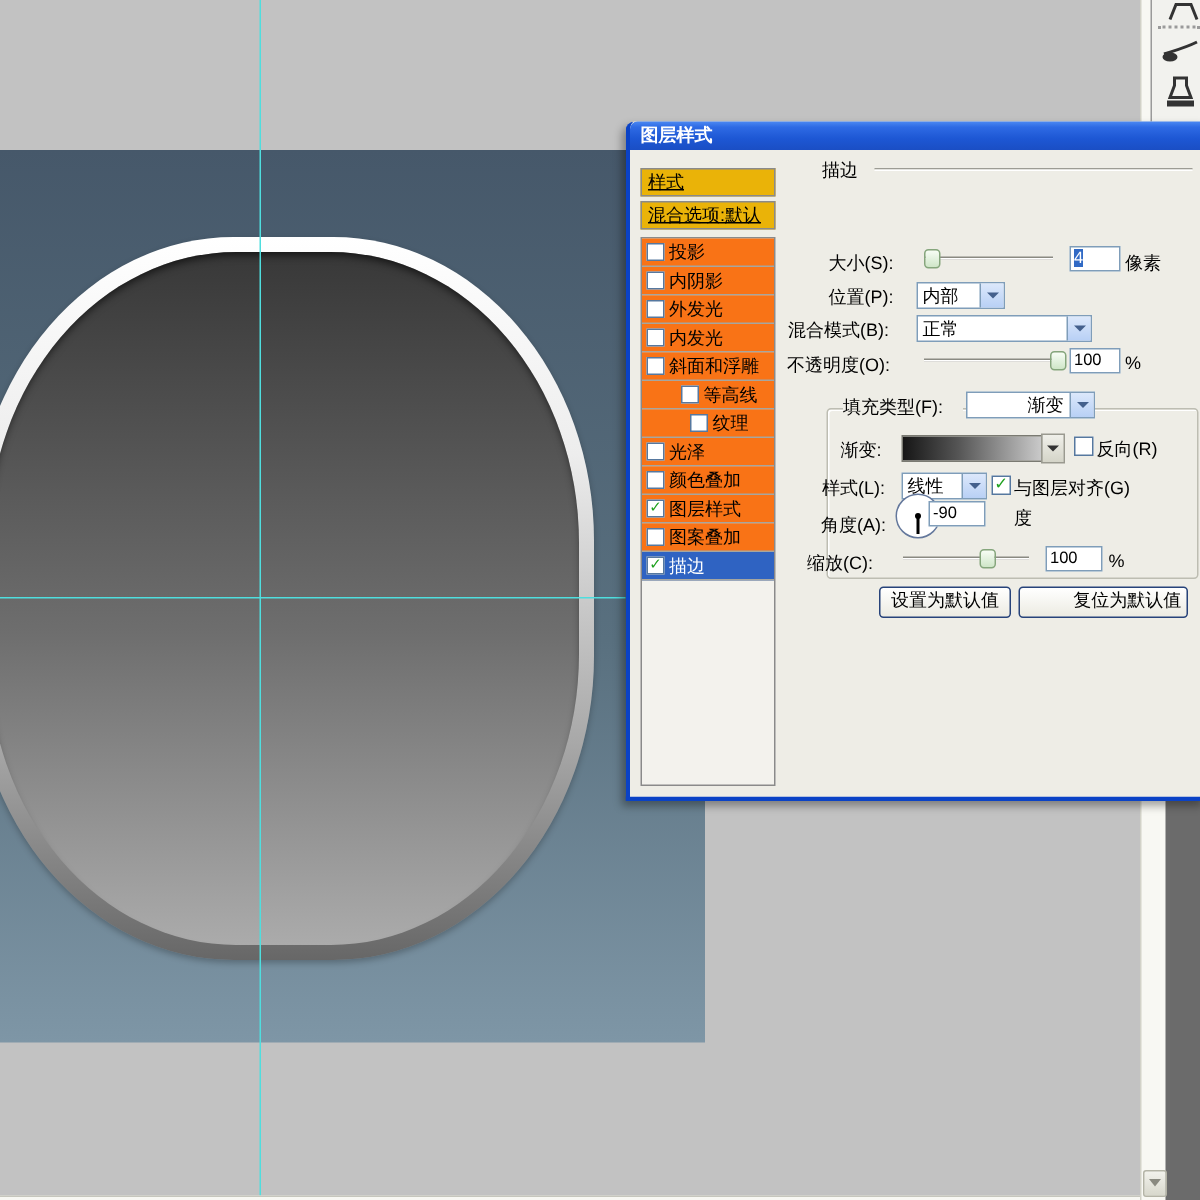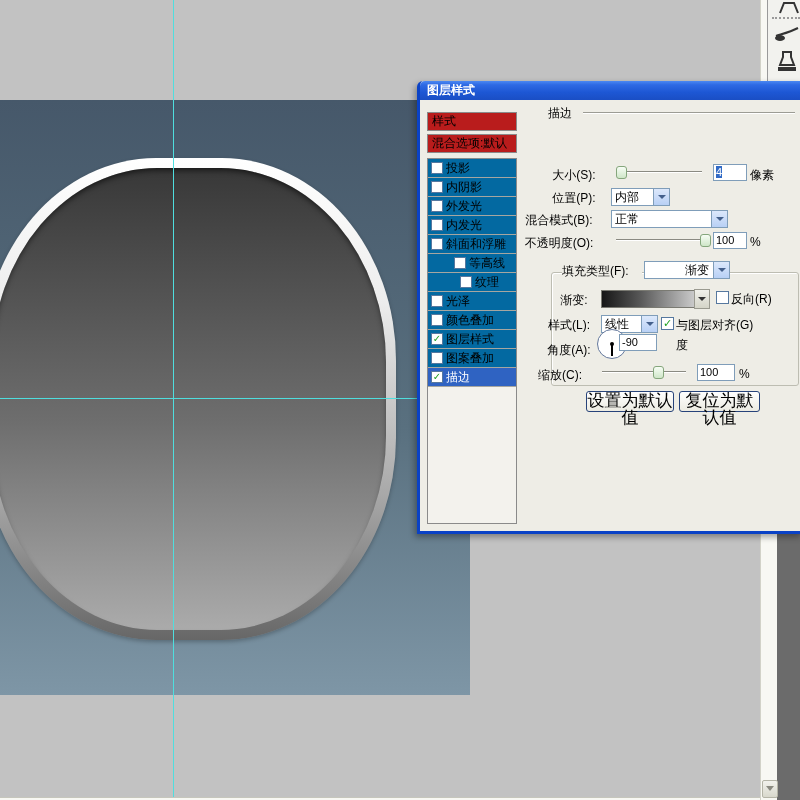--- a/index.html
+++ b/index.html
@@ -38,23 +38,23 @@
   .dialog{position:absolute;left:417px;top:81px;width:383px;height:450px;z-index:10;
     background:#eeede6;border-left:3px solid #0a42c6;border-bottom:3px solid #0a42c6;
     border-top-left-radius:6px;box-shadow:-2px 3px 6px rgba(0,0,0,.35);}
   .titlebar{height:19px;border-top-left-radius:5px;
     background:linear-gradient(180deg,#4b88f2 0%,#2e6ae4 20%,#1d57d4 60%,#1a4ec4 100%);
     color:#fff;font-weight:bold;font-size:12px;line-height:19px;padding-left:7px;}
   .dlg-body{position:relative;width:380px;height:428px;}
 
   
   .style-list-wrap{position:absolute;left:7px;top:12px;width:90px;height:412px;}
-  .hdr-box{border:1px solid #8a8a8a;background:#b91c1c;height:17px;line-height:17px;padding-left:4px;margin-bottom:3px;}
+  .hdr-box{border:1px solid #8a8a8a;background:#eab308;height:17px;line-height:17px;padding-left:4px;margin-bottom:3px;text-decoration:underline;}
   .style-rows{border:1px solid #8a8a8a;background:#f3f2ed;position:absolute;left:0;top:46px;width:88px;bottom:0;}
-  .style-row{height:18px;line-height:18px;border-bottom:1px solid #a6a6a0;display:flex;align-items:center;padding-left:3px;background:#0369a1;}
+  .style-row{height:18px;line-height:18px;border-bottom:1px solid #a6a6a0;display:flex;align-items:center;padding-left:3px;background:#f97316;}
   .style-row.indent{padding-left:15px;justify-content:center;}
   .style-row.selected{background:#2f63c2;color:#fff;}
   .cbx{display:inline-block;width:10px;height:10px;background:#fff;border:1px solid #56789f;
     font-size:10px;line-height:10px;text-align:center;color:#1fa11f;font-weight:bold;flex:none;}
   .style-row .lbl{margin-left:3px;white-space:nowrap;}
 
   
   .sec-title{position:absolute;left:128px;top:5px;font-size:12px;}
   .sec-line{position:absolute;left:163px;top:12px;width:212px;border-top:1px solid #9c9c94;border-bottom:1px solid #fff;}
   .groupbox{position:absolute;border:1px solid #bdbdb2;border-radius:3px;box-shadow:inset 1px 1px 0 #fff;}
@@ -84,21 +84,21 @@
     border-right:4px solid transparent;border-top:4px solid #333;}
 
   .chk{position:absolute;width:11px;height:11px;background:#fff;border:1px solid #56789f;
     font-size:11px;line-height:11px;text-align:center;color:#1fa11f;font-weight:bold;}
 
   .dial{position:absolute;width:28px;height:28px;border-radius:50%;background:#fff;border:1px solid #64789c;}
   .dial .needle{position:absolute;left:13px;top:14px;width:2px;height:12px;background:#000;}
   .dial .dot{position:absolute;left:12px;top:12px;width:4px;height:4px;border-radius:50%;background:#000;}
 
   .xp-btn{position:absolute;height:19px;background:linear-gradient(180deg,#ffffff,#ecebe2);
-    border:1px solid #27437a;border-radius:3px;font-size:17px;line-height:17px;text-align:center;}
+    border:1px solid #27437a;border-radius:3px;font-size:12px;line-height:17px;text-align:center;}
 </style>
 </head>
 <body>
 
 <div id="app">
 
   <div class="doc-canvas">
     <div class="shape-stroke">
       <div class="shape-fill"></div>
     </div>
@@ -271,17 +271,17 @@
       <div class="slider" style="left:182px;top:266px;width:84px;">
         <div class="track"></div>
           <div class="thumb" style="left:65%;"></div>
       </div>
       <div class="valbox" style="left:277px;top:264px;width:34px;">
         <span>100</span>
       </div>
       <div class="funit" style="left:319px;top:267px;">%</div>
 
       <div class="xp-btn" style="left:166px;top:291px;width:86px;">设置为默认值</div>
-      <div class="xp-btn" style="left:259px;top:291px;width:79px;">复位为默认值</div>
+      <div class="xp-btn" style="left:259px;top:291px;width:79px;padding-left:32px;">复位为默认值</div>
     </div>
   </div>
 
 </div>
 
 </body></html>

